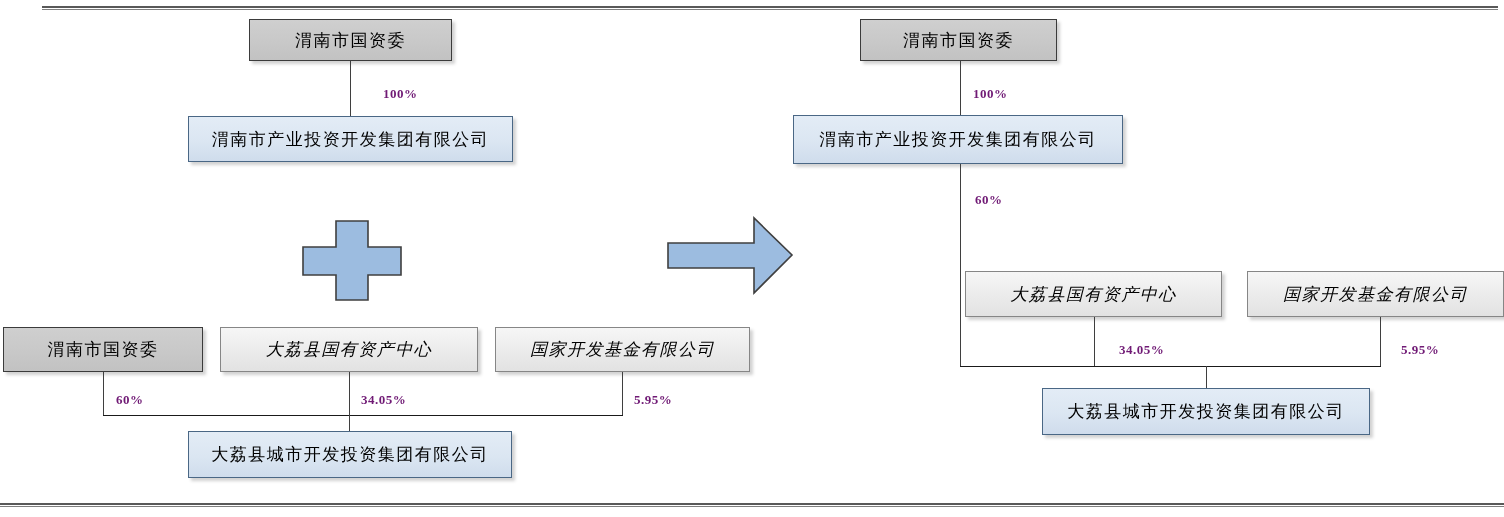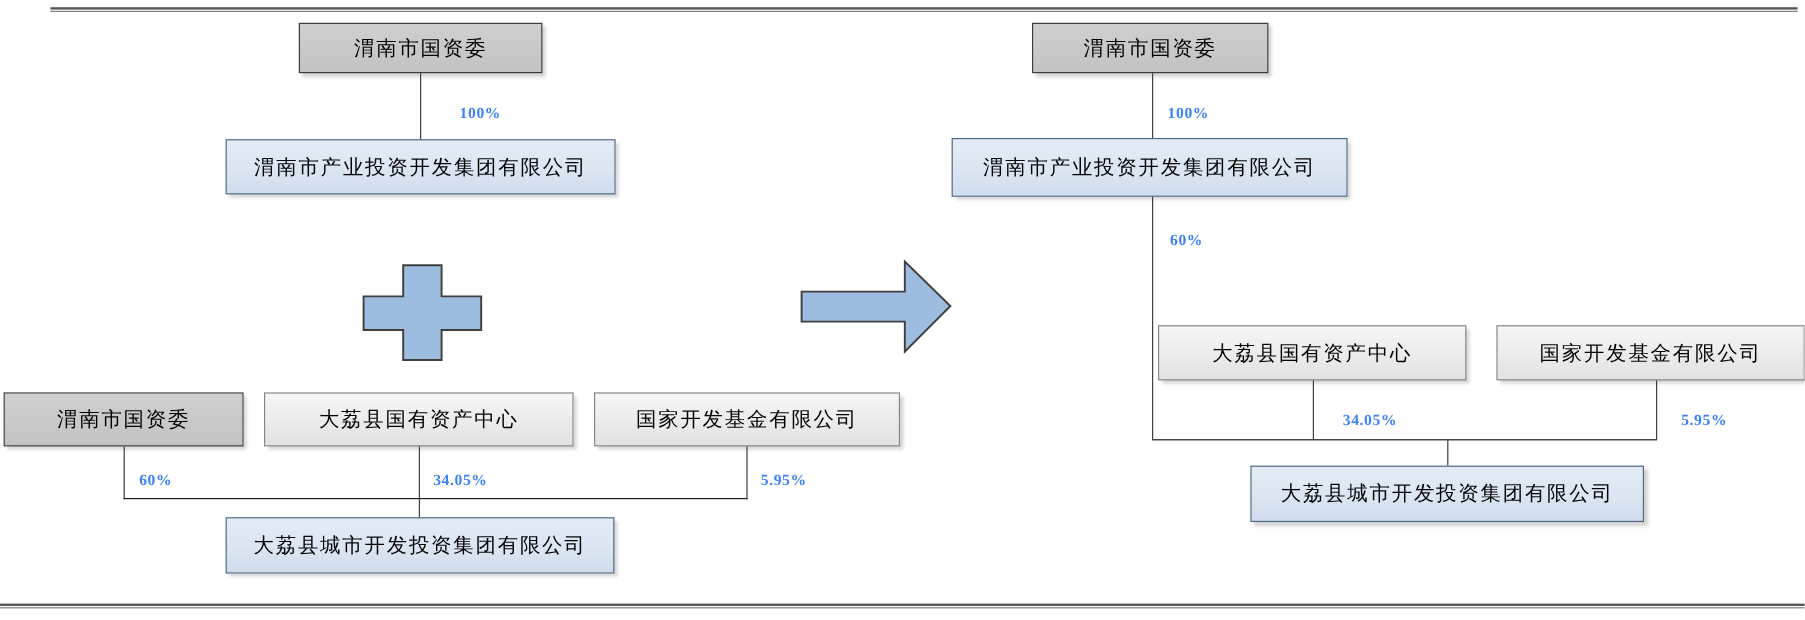--- a/index.html
+++ b/index.html
@@ -43,20 +43,21 @@
     white-space: nowrap;
     box-shadow: 3px 3px 3px rgba(0,0,0,0.18);
   }
   .node.gray {
     background: linear-gradient(to bottom, #cfcfcf 0%, #c9c9c9 50%, #c2c2c2 100%);
     border: 1px solid #3b3b3b;
   }
   .node.white {
     background: linear-gradient(to bottom, #f6f6f6 0%, #ebebeb 55%, #e2e2e2 100%);
     border: 1px solid #868686;
+    font-style: italic;
   }
   .node.blue {
     background: linear-gradient(to bottom, #e3ecf6 0%, #dbe6f2 55%, #cfdcec 100%);
     border: 1px solid #4a6785;
     font-family: Liberation Mono, monospace;
   }
 
   
   .vline {
     position: absolute;
@@ -68,21 +69,21 @@
     height: 1px;
     background: #1a1a1a;
   }
 
   
   .pct {
     position: absolute;
     font-family: "Liberation Serif", "DejaVu Serif", serif;
     font-weight: bold;
     font-size: 13px;
-    color: #3b82f6;
+    color: #701a75;
     white-space: nowrap;
     letter-spacing: 0.5px;
   }
 
   
   .plus-shape {
     position: absolute;
   }
   
   .arrow-shape {

